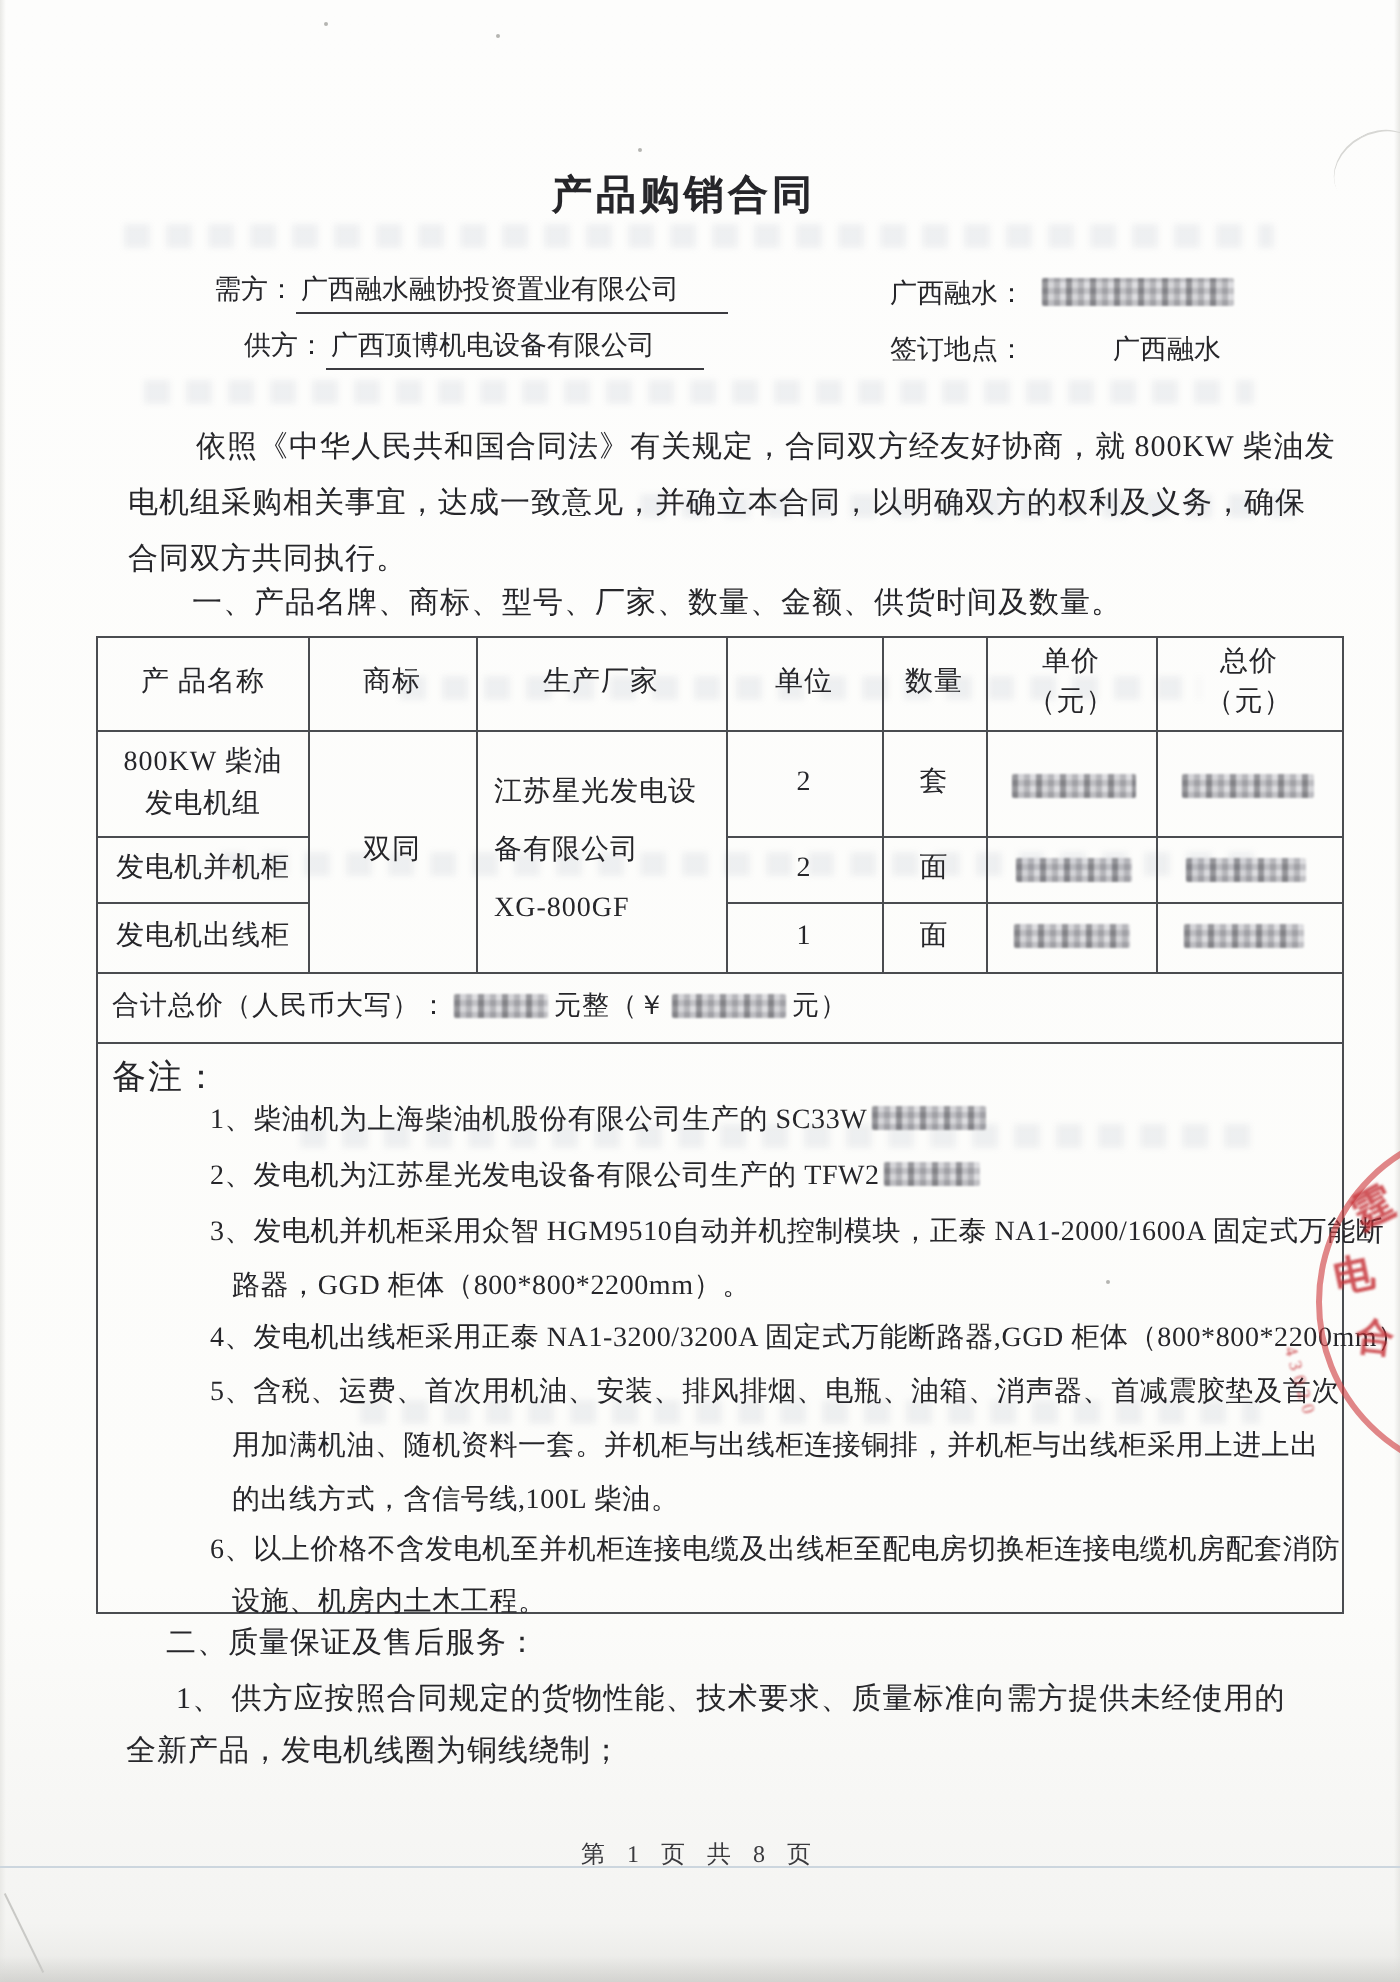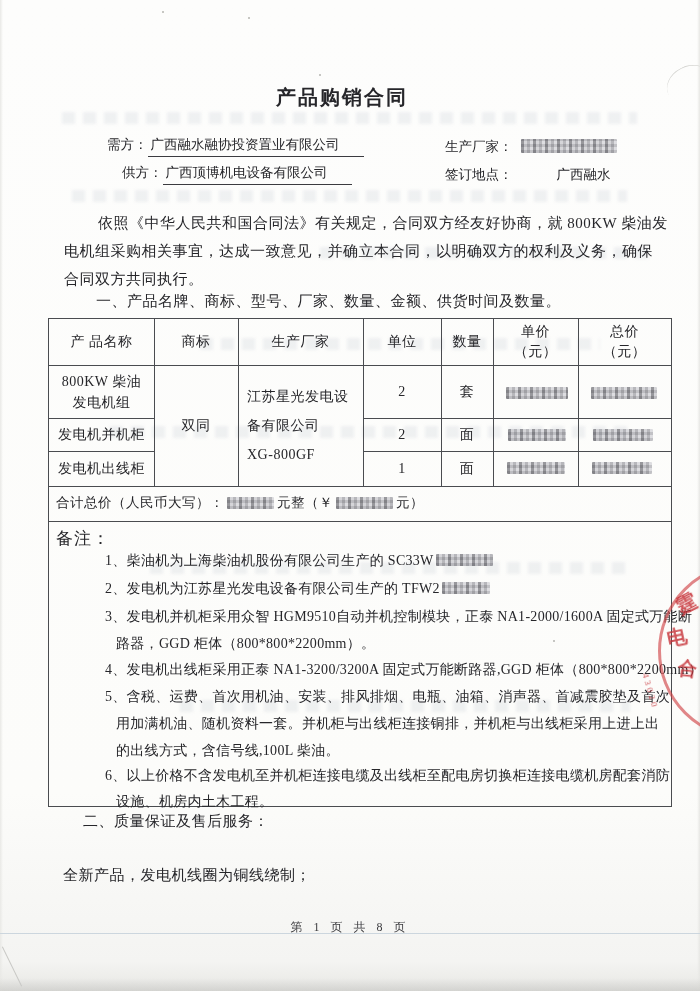--- a/index.html
+++ b/index.html
@@ -97,21 +97,21 @@
 
   <h1 class="title">产品购销合同</h1>
 
   <div class="pline p-buyer">
     <span>需方：</span><span class="uline">广西融水融协投资置业有限公司</span>
   </div>
   <div class="pline p-supplier">
     <span>供方：</span><span class="uline">广西顶博机电设备有限公司</span>
   </div>
   <div class="pline p-cno">
-    <span>生产厂家：</span><span class="mosaic cno-mosaic"></span>
+    <span>广西融水：</span><span class="mosaic cno-mosaic"></span>
   </div>
   <div class="pline p-place">
     <span>签订地点：</span><span class="place-val">广西融水</span>
   </div>
 
   <div class="bodyline i1">依照《中华人民共和国合同法》有关规定，合同双方经友好协商，就 800KW 柴油发</div>
   <div class="bodyline i2">电机组采购相关事宜，达成一致意见，并确立本合同，以明确双方的权利及义务，确保</div>
   <div class="bodyline i3">合同双方共同执行。</div>
   <div class="bodyline s1">一、产品名牌、商标、型号、厂家、数量、金额、供货时间及数量。</div>
 
@@ -200,20 +200,21 @@
       <div>用加满机油、随机资料一套。并机柜与出线柜连接铜排，并机柜与出线柜采用上进上出</div>
       <div>的出线方式，含信号线,100L 柴油。</div>
     </div>
     <div class="note n6">
       <div>6、以上价格不含发电机至并机柜连接电缆及出线柜至配电房切换柜连接电缆机房配套消防</div>
       <div>设施、机房内土木工程。</div>
     </div>
   </div>
 
   <div class="bodyline s2h">二、质量保证及售后服务：</div>
+  <div class="bodyline s2l1">1、 供方应按照合同规定的货物性能、技术要求、质量标准向需方提供未经使用的</div>
   <div class="bodyline s2l2">全新产品，发电机线圈为铜线绕制；</div>
 
   <div class="footer-rule"></div>
   <div class="footer">第 1 页 共 8 页</div>
 
   <div class="stamp-ring"></div>
   <span class="stamp-ch st-c1">霆</span>
   <span class="stamp-ch st-c2">电</span>
   <span class="stamp-ch st-c3">合</span>
   <span class="stamp-ch st-d">43020</span>

